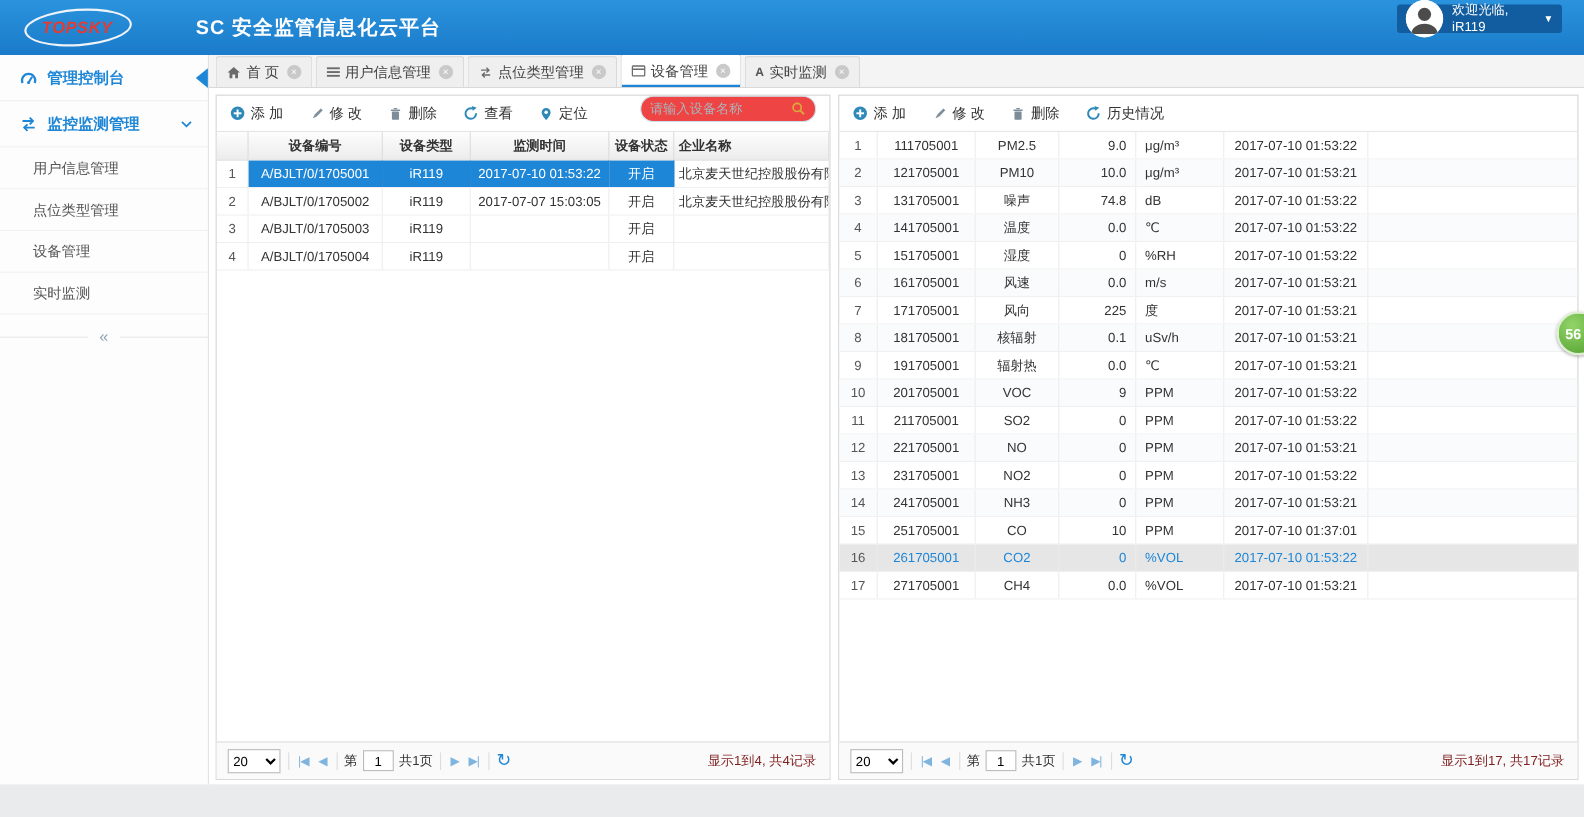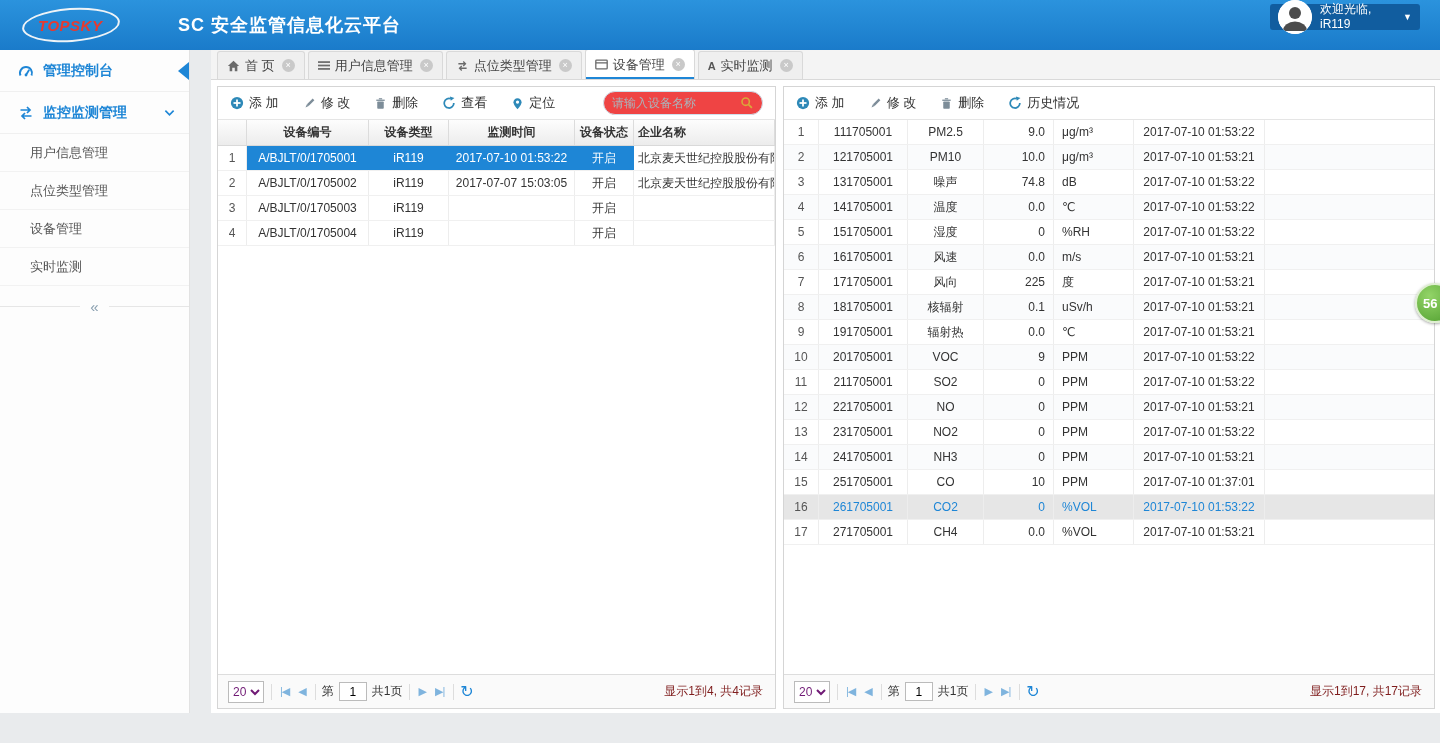--- a/index.html
+++ b/index.html
@@ -16,21 +16,21 @@
   .topbar { height:50px; background:linear-gradient(180deg,#2b93dd,#1a7bca); display:flex; align-items:center; position:relative; }
   .logo { margin-left:22px; width:98px; height:38px; position:relative; flex:none;text-decoration:underline; }
   .logo-ring { position:absolute; left:0; top:2px; width:98px; height:34px; border:2px solid #eef3f7; border-radius:50%; transform:rotate(-4deg); }
   .logo-text { position:absolute; left:16px; top:11px; color:#e63a30; font-weight:bold; font-style:italic; font-size:15px; letter-spacing:.5px; }
   .app-title { color:#fff; font-size:18px; font-weight:bold; margin-left:58px; letter-spacing:1px; }
   .user-box { position:absolute; right:20px; top:4px; width:150px; height:26px; background:#115d9f; border-radius:3px; display:flex; align-items:center; padding:0 8px; cursor:pointer; }
   .avatar { width:34px; height:34px; border-radius:50%; overflow:hidden; background:#fff; flex:none; }
   .welcome { color:#fff; font-size:12px; line-height:15px; margin-left:8px; }
   .user-caret { color:#fff; font-size:9px; margin-left:auto; }
   
-  .bodyrow { display:flex; height:663px;gap:21px; }
+  .bodyrow { display:flex; height:663px; }
   .sidebar { width:190px; background:#fdfdfd; border-right:1px solid #e2e2e2; flex:none; }
   .side-main { height:42px; display:flex; align-items:center; padding-left:18px; color:#1e86d6; font-weight:bold; font-size:14px; position:relative; border-bottom:1px solid #f0f0f0; cursor:pointer; }
   .side-main .s-ic { display:flex; margin-right:9px; }
   .side-arrow { position:absolute; right:0; top:12px; width:0; height:0; border-top:9px solid transparent; border-bottom:9px solid transparent; border-right:11px solid #1e86d6; }
   .side-main .chev { margin-left:auto; margin-right:14px; display:flex; }
   .side-sub-item { height:38px; line-height:37px; padding-left:30px; color:#555; font-size:13px; border-bottom:1px solid #f2f2f2; cursor:pointer; }
   .collapse-bar { height:28px; margin-top:6px; display:flex; align-items:center; cursor:pointer; }
   .cline { flex:1; height:1px; background:#e6e6e6; }
   .collapse-glyph { color:#8aa0b0; font-size:15px; padding:0 10px; line-height:1; }
   
@@ -39,21 +39,21 @@
   .tab { height:28px; display:flex; align-items:center; padding:0 9px; border:1px solid #d9d9d9; border-bottom:none; background:#efefef; margin-right:3px; font-size:13px; color:#444; border-radius:3px 3px 0 0; cursor:pointer; white-space:nowrap; }
   .tab.active { background:#fff; box-shadow:inset 0 -2px 0 #1e86d6; height:30px; }
   .tab-ic { display:flex; margin-right:5px; }
   .a-ic { font-weight:bold; font-size:11px; color:#555; margin-right:5px; }
   .tab-close { width:13px; height:13px; border-radius:50%; background:#c9c9c9; color:#fff; font-size:9px; line-height:13px; text-align:center; margin-left:7px; cursor:pointer; }
   .panels { flex:1; display:flex; gap:7px; padding:6px 5px 4px 6px; min-height:0; }
   .panel { border:1px solid #d5d5d5; background:#fff; display:flex; flex-direction:column; min-width:0; }
   .panel.left { width:559px; flex:none; }
   .panel.right { flex:1; }
   
-  .toolbar { height:33px; display:flex; align-items:center; padding:0 12px; border-bottom:1px solid #e5e5e5; flex:none; }
+  .toolbar { height:33px; display:flex; padding:0 12px; border-bottom:1px solid #e5e5e5; flex:none; }
   .tbtn { display:flex; align-items:center; margin-right:24px; font-size:13px; color:#333; cursor:pointer; }
   .tbtn svg { margin-right:5px; }
   .search-box { margin-left:auto; width:160px; height:24px; border:1px solid #cfe0ec; border-radius:13px; display:flex; align-items:center; padding:0 8px; background:#ef4444; }
   .search-box input { border:none; outline:none; flex:1; min-width:0; font-size:12px; color:#333; background:transparent; font-family:inherit; }
   .search-box input::placeholder { color:#aab4bb; }
   
   .grid { flex:1; overflow:hidden; font-size:12px; }
   .thead { display:flex; height:26px; background:linear-gradient(#fdfdfd,#ececec); border-bottom:1px solid #d9d9d9; font-weight:bold; color:#333; }
   .thead .cell { border-right:1px solid #dcdcdc; cursor:pointer; }
   .cell { display:flex; align-items:center; justify-content:center; border-right:1px solid #ededed; overflow:hidden; white-space:nowrap; flex:none; }
@@ -65,21 +65,21 @@
   .rt .c0 { width:35px; } .rt .c1 { width:89px; } .rt .c2 { width:76px; } .rt .c3 { width:70px; } .rt .c4 { width:80px; } .rt .c5 { width:131px; }
   .rt .row .c3 { justify-content:flex-end; padding-right:8px; }
   .rt .row .c4 { justify-content:flex-start; padding-left:8px; }
   .rt .row:nth-child(even) { background:#fafbfc; }
   .rt .row.selected { background:#e6e6e6; }
   .rt .row.selected .cell { color:#1e86d6; }
   .rt .row.selected .c0 { color:#555; }
   
   .pager { height:34px; border-top:1px solid #ddd; background:#fafafa; display:flex; align-items:center; padding:0 10px; font-size:12px; color:#333; flex:none; }
   .pager > * { margin-right:5px; }
-  .size-select { width:36px; height:22px; border:1px solid #bbb; background:#fff; font-size:12px; font-family:inherit; color:#701a75; }
+  .size-select { width:48px; height:22px; border:1px solid #bbb; background:#fff; font-size:12px; font-family:inherit; color:#000000; }
   .psep { width:1px; height:16px; background:#ddd; margin:0 6px 0 2px; }
   .pnav { color:#7fb4de; font-size:11px; letter-spacing:-1px; cursor:pointer; padding:0 2px; }
   .page-input { width:28px; height:19px; border:1px solid #bbb; text-align:center; font-size:12px; font-family:inherit; }
   .refresh { color:#1e86d6; font-size:16px; cursor:pointer; line-height:1; }
   .summary { margin-left:auto; margin-right:2px; color:#7f1d1d; }
   
   .side-badge { position:absolute; right:-15px; top:283px; width:40px; height:40px; border-radius:50%; background:radial-gradient(circle at 35% 30%,#93d468,#4f9e2e); border:2px solid #dfeed2; box-shadow:0 1px 3px rgba(0,0,0,.35); color:#fff; font-weight:bold; font-size:13px; display:flex; align-items:center; padding-left:6px; cursor:pointer; }
 </style>
 </head>
 <body>

